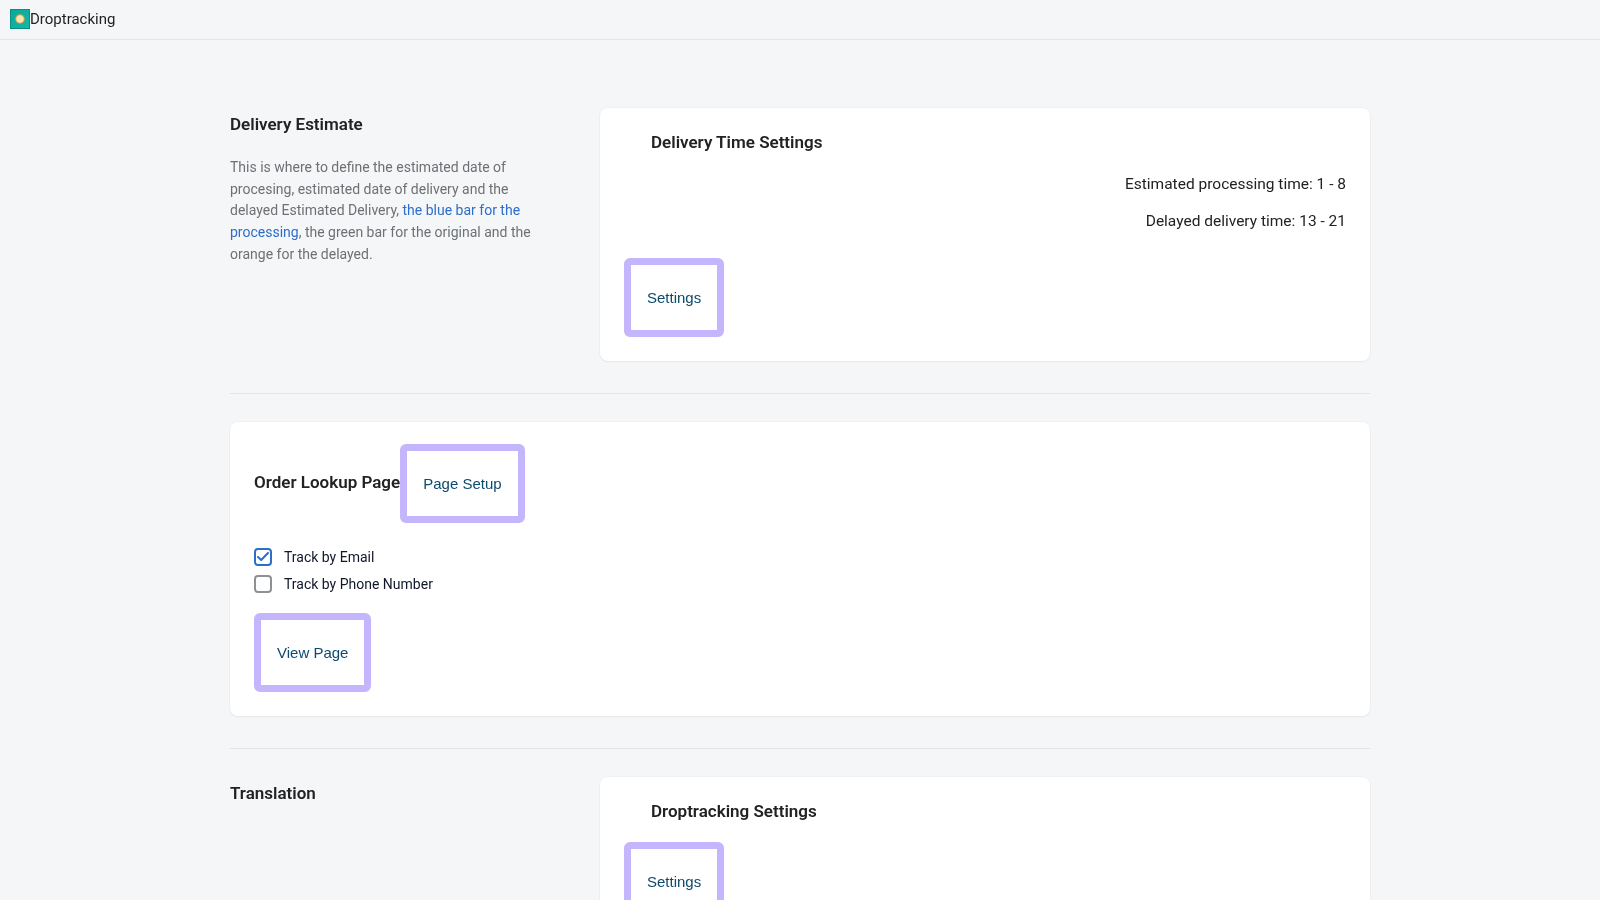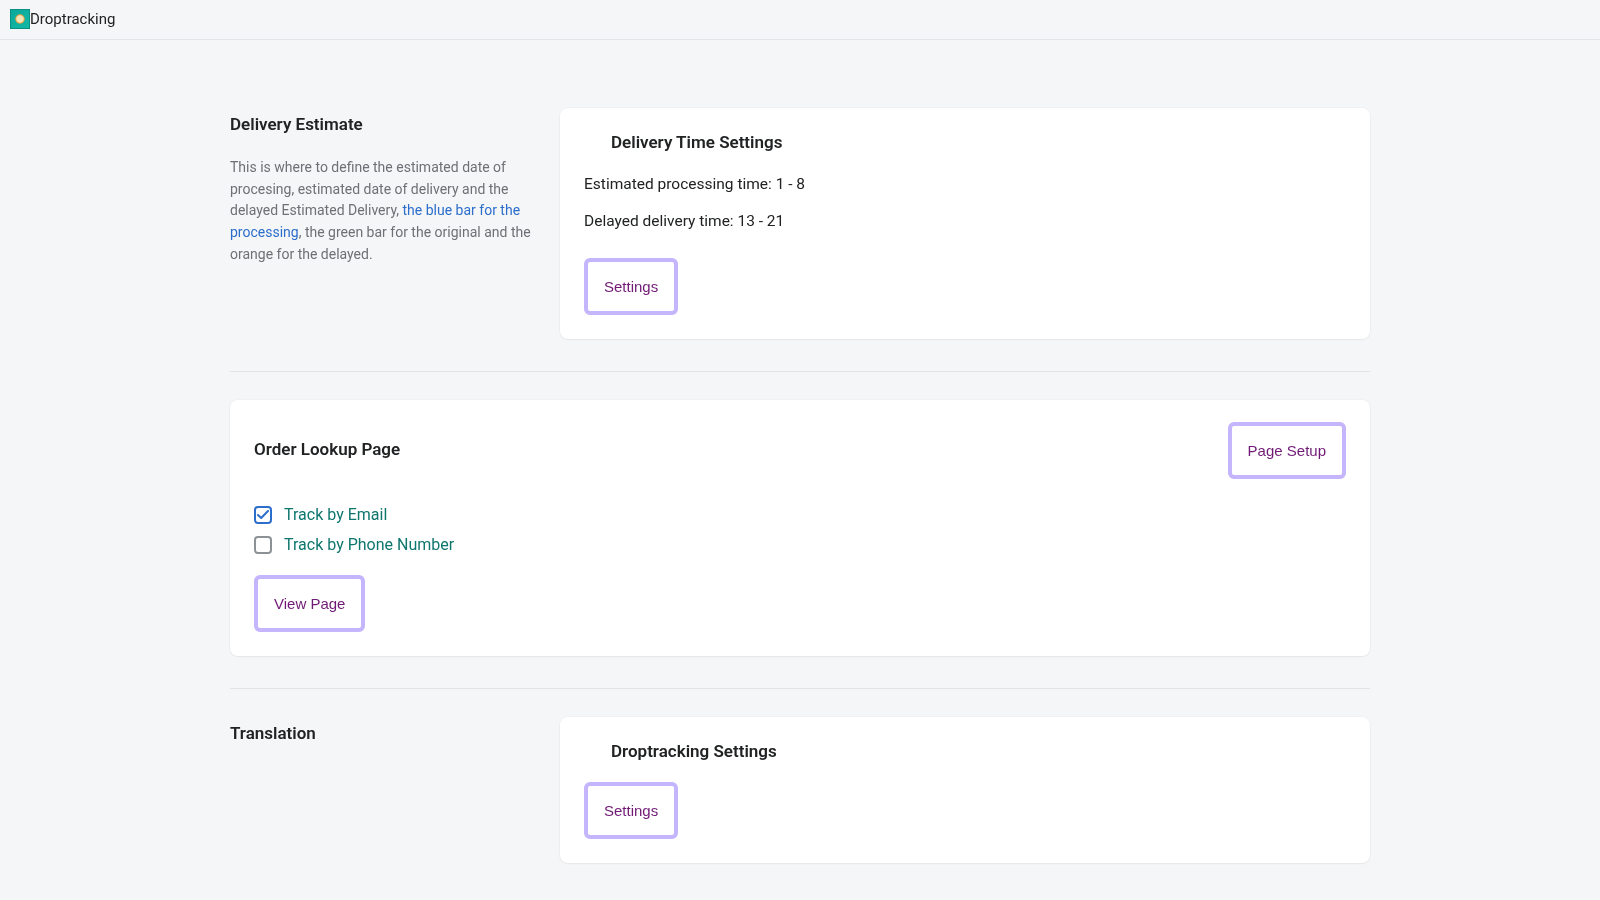--- a/index.html
+++ b/index.html
@@ -38,20 +38,21 @@
     color: #202223;
   }
   .page {
     max-width: 1180px;
     margin: 0 auto;
     padding: 40px 20px 40px 20px;
   }
   .section {
     display: flex;
     align-items: flex-start;
+    gap: 40px;
     padding: 28px 0 32px 0;
   }
   .section + .section {
     border-top: 1px solid #e1e3e5;
   }
   .section-left {
     flex: 0 0 330px;
     padding-top: 4px;
   }
   .section-left h2 {
@@ -74,45 +75,46 @@
   }
   .card {
     background: #fff;
     border-radius: 8px;
     box-shadow: 0 1px 2px rgba(0,0,0,0.05), 0 0 0 1px rgba(0,0,0,0.02);
     padding: 22px 24px 24px 24px;
   }
   .card-header-row {
     display: flex;
     align-items: center;
-    justify-content: space-between;
+    justify-content: flex-start;
     margin-bottom: 24px;
   }
   .card h3 {
     font-size: 17px;
     font-weight: 600;
     color: #202223;
   }
   .card h3.standalone {
     margin-bottom: 18px;
     margin-left: 27px;
   }
   .setting-row {
     font-size: 15.5px;
     color: #202223;
     margin-bottom: 14px;
+    text-align: right;
   }
   .btn {
     display: inline-block;
     background: #fff;
-    border: 4px solid #c4b5fd;
+    border: 7px solid #c4b5fd;
     border-radius: 6px;
-    padding: 16px 16px;
+    padding: 24px 16px;
     font-size: 15px;
-    color: #701a75;
+    color: #0c4a6e;
     cursor: pointer;
   }
   .btn-spaced { margin-top: 10px; }
   .checkbox-row {
     display: flex;
     align-items: center;
     gap: 12px;
     margin-bottom: 6px;
   }
   .cbx {
@@ -125,22 +127,22 @@
     justify-content: center;
     cursor: pointer;
     flex-shrink: 0;
   }
   .cbx.checked {
     border-color: #2c6ecb;
   }
   .cbx.checked svg { display: block; }
   .cbx svg { display: none; width: 12px; height: 10px; }
   .checkbox-label {
-    font-size: 16px;
-    color: #0f766e;
+    font-size: 14px;
+    color: #0f172a;
   }
   .checkbox-group {
     margin-bottom: 18px;
   }
 </style>
 </head>
 <body>
 
 <div class="topbar">
   <div class="topbar-logo"></div>

